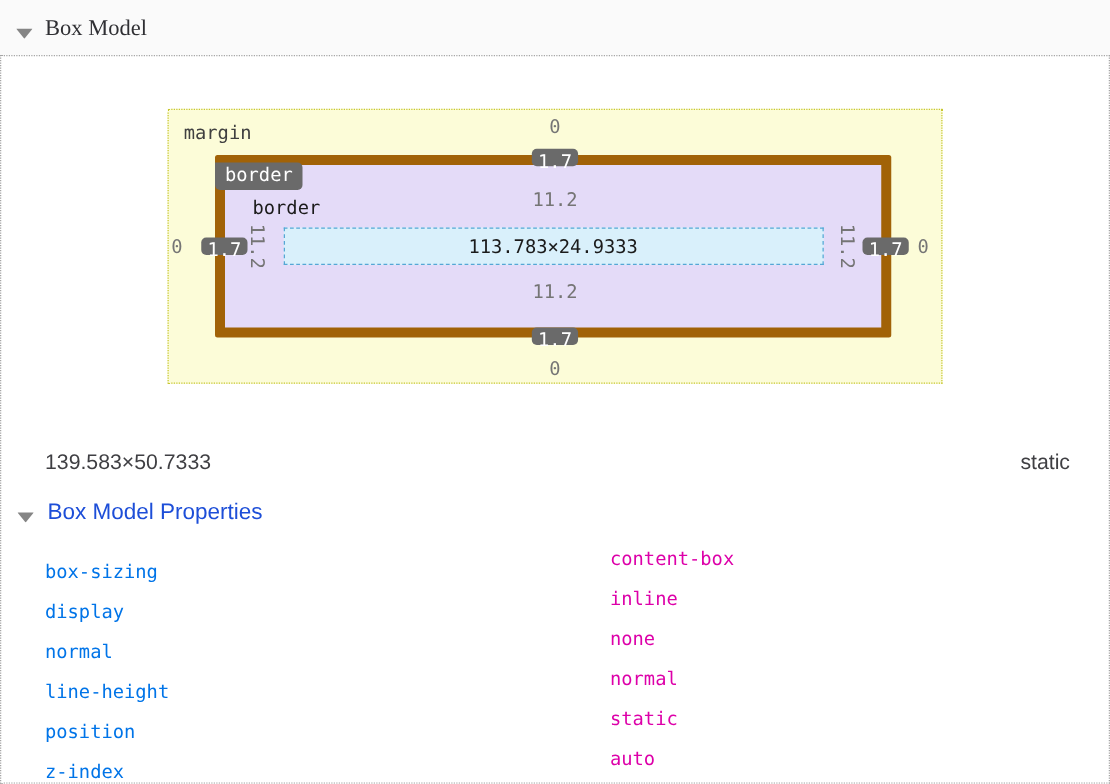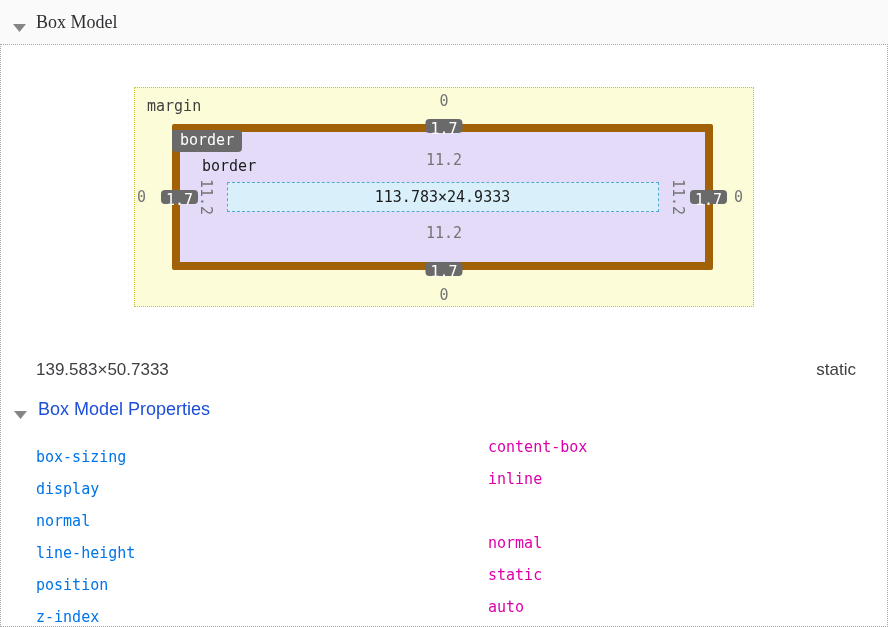--- a/index.html
+++ b/index.html
@@ -185,20 +185,21 @@
     <div class="prop-row">
       <span class="prop-name">box-sizing</span>
       <span class="prop-value">content-box</span>
     </div>
     <div class="prop-row">
       <span class="prop-name">display</span>
       <span class="prop-value">inline</span>
     </div>
     <div class="prop-row">
       <span class="prop-name">normal</span>
+      <span class="prop-value">none</span>
     </div>
     <div class="prop-row">
       <span class="prop-name">line-height</span>
       <span class="prop-value">normal</span>
     </div>
     <div class="prop-row">
       <span class="prop-name">position</span>
       <span class="prop-value">static</span>
     </div>
     <div class="prop-row">

